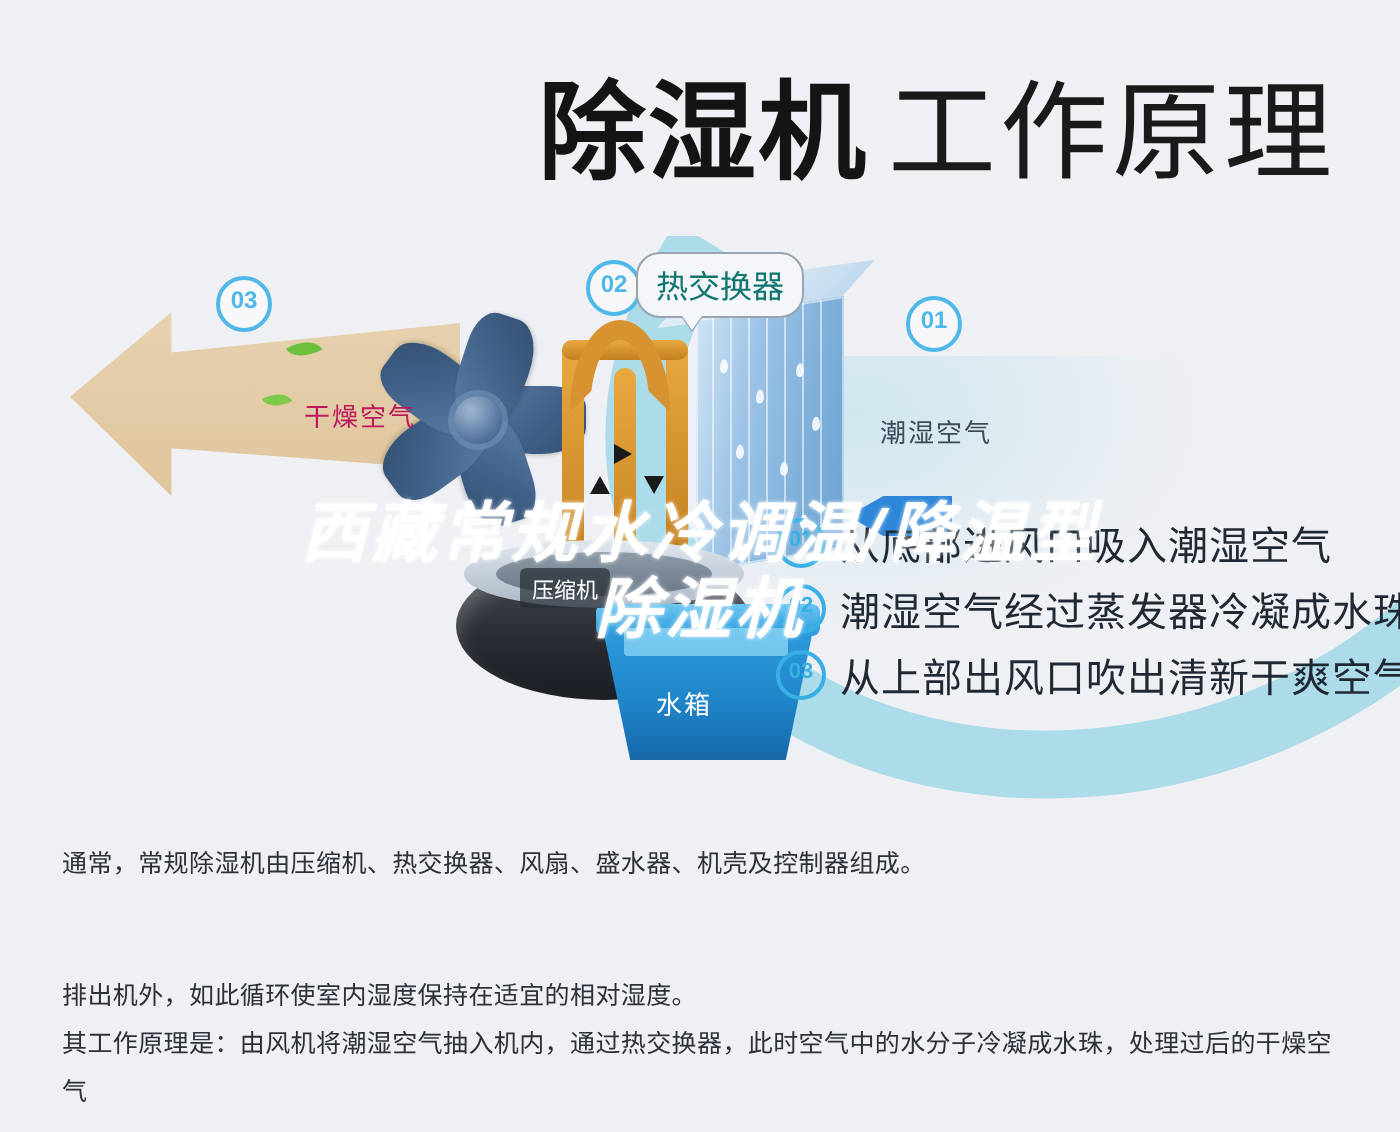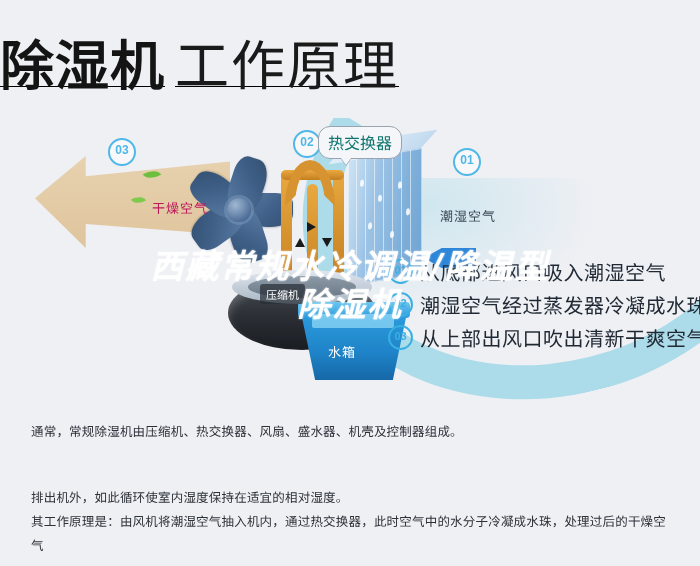--- a/index.html
+++ b/index.html
@@ -16,23 +16,22 @@
     position: relative;
     -webkit-font-smoothing: antialiased;
   }
 
   
   .title-wrap {
     position: absolute;
     top: 22px;
     left: 0;
     width: 668px;
-    text-align: left;
+    text-align: right;
     white-space: nowrap;
-    text-decoration: underline;
   }
   .title-a {
     font-size: 54px;
     font-weight: 700;
     color: #141414;
     letter-spacing: 1px;
     font-family: "DejaVu Sans", "Liberation Sans", sans-serif;
   }
   .title-b {
     font-size: 54px;

